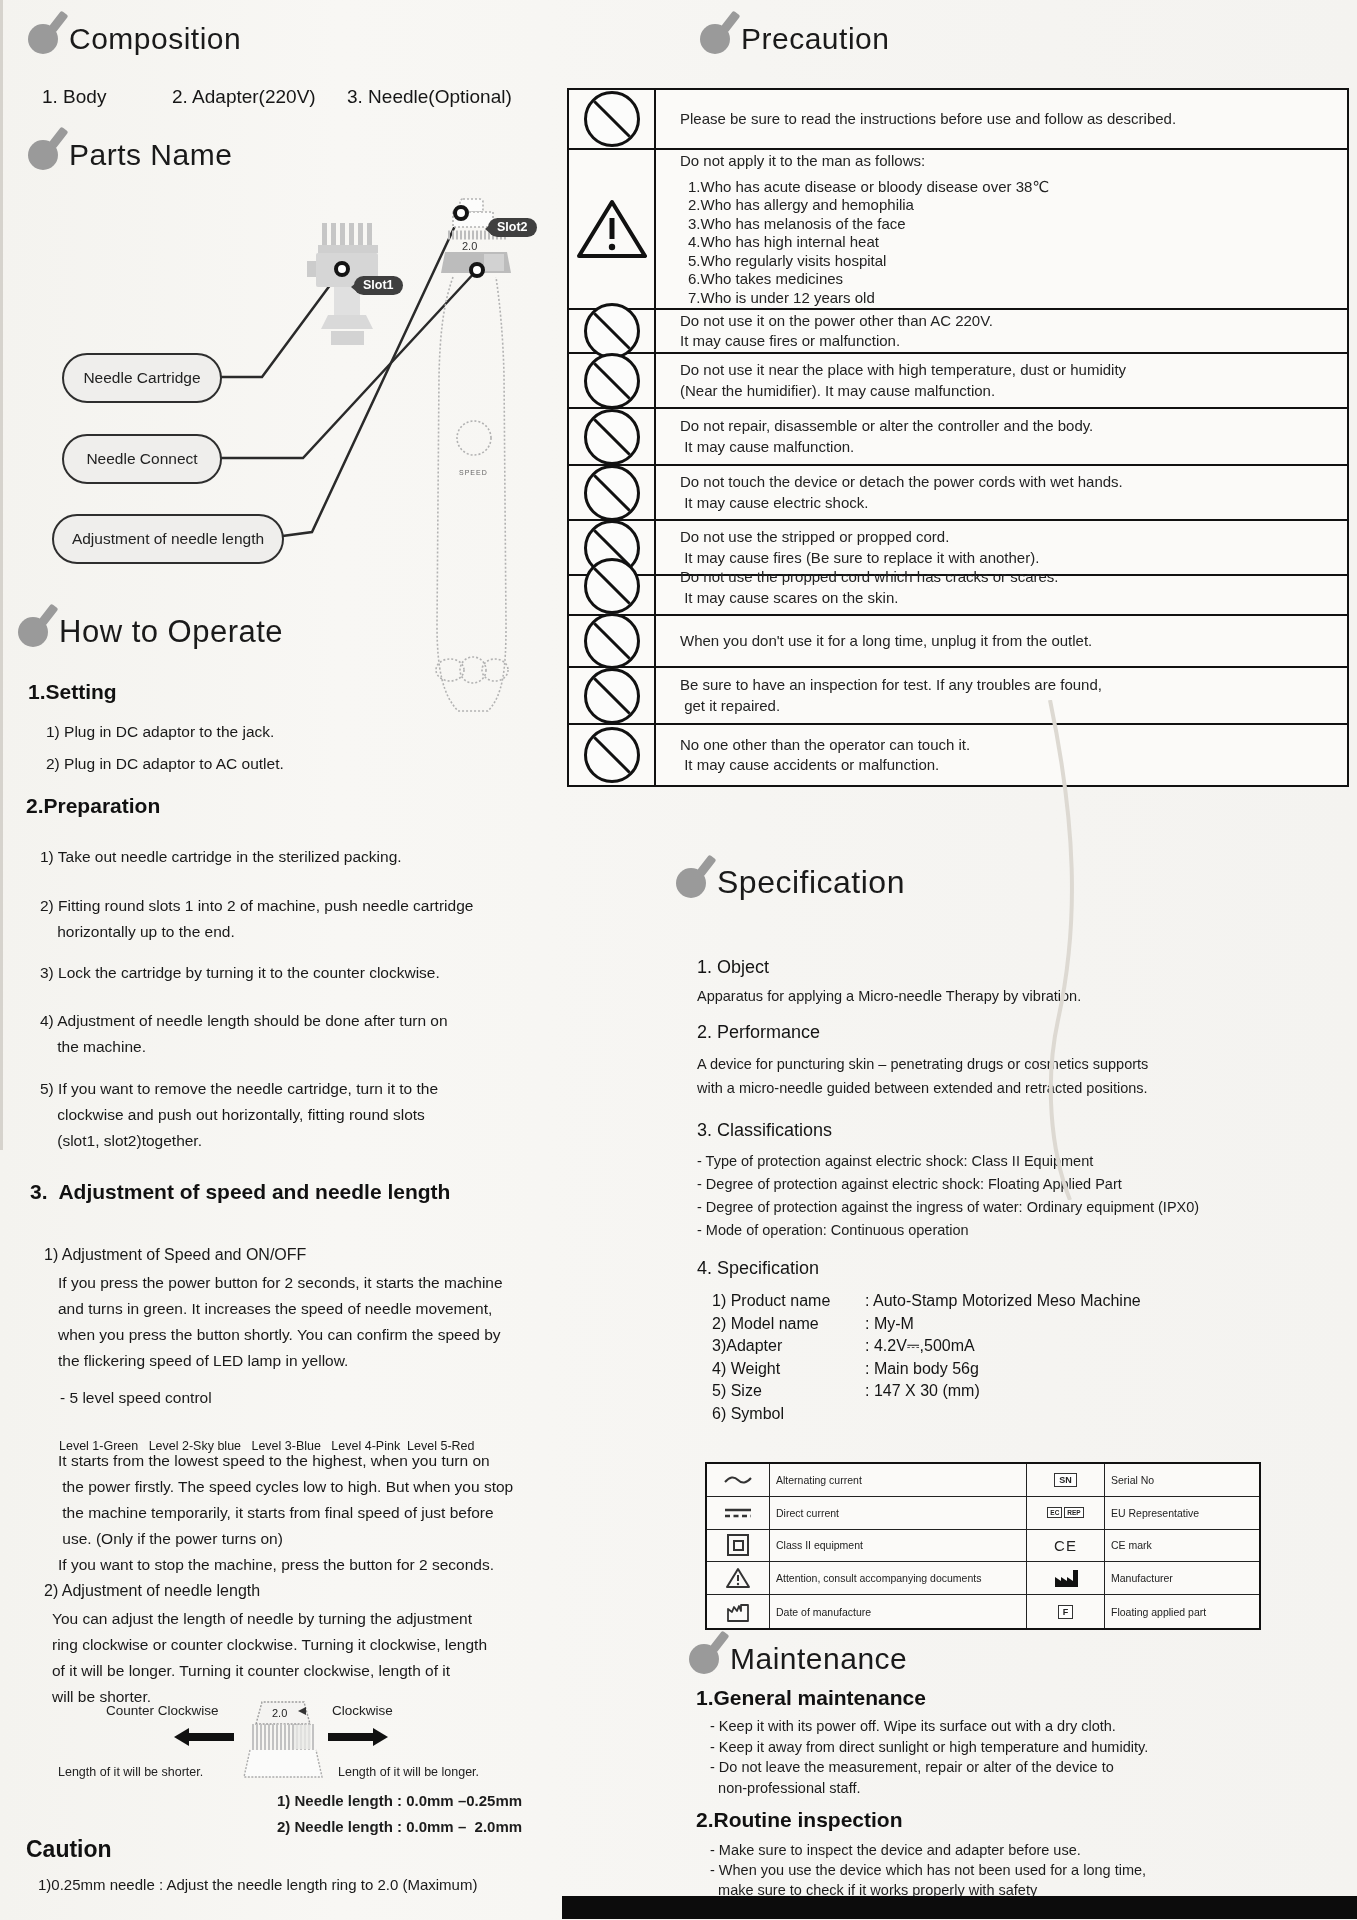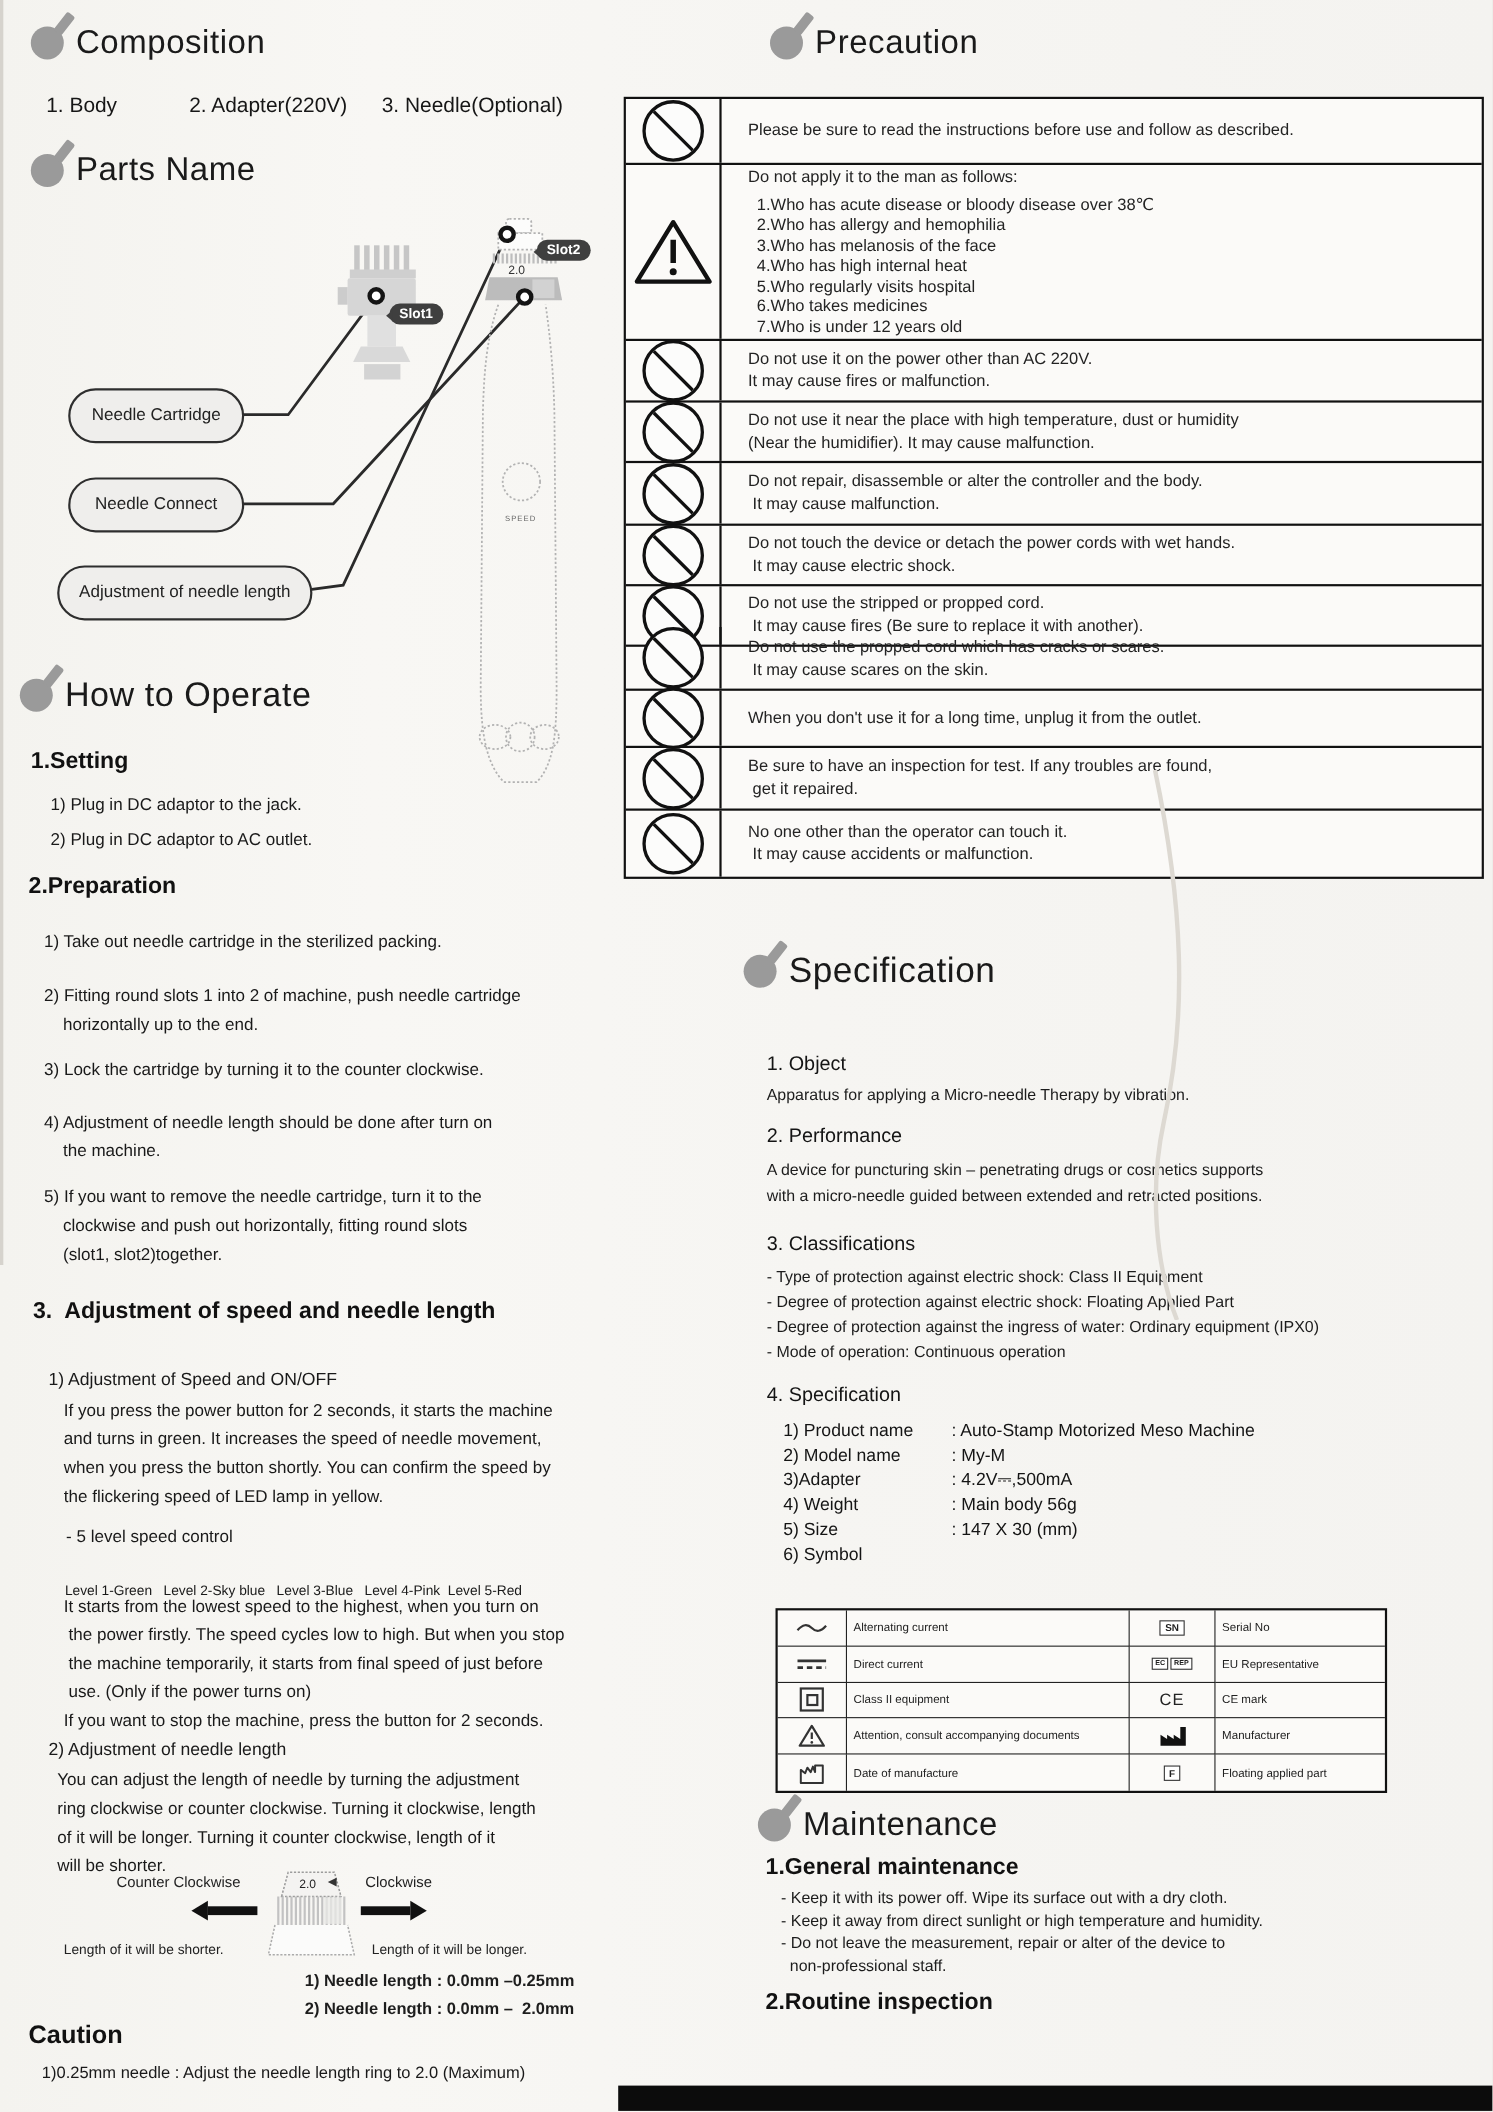--- a/index.html
+++ b/index.html
@@ -219,21 +219,21 @@
         <div>Do not apply it to the man as follows:</div>
         <div class="pre" style="margin-top:6px;padding-left:8px;line-height:18.5px;">1.Who has acute disease or bloody disease over 38℃
 2.Who has allergy and hemophilia
 3.Who has melanosis of the face
 4.Who has high internal heat
 5.Who regularly visits hospital
 6.Who takes medicines
 7.Who is under 12 years old</div>
       </div>
     </div>
-    <div class="prow" style="height:56px;">
+    <div class="prow" style="height:44px;">
       <div class="picon">
           <span class="noIcon"></span>
         </div>
       <div class="ptext pre">Do not use it on the power other than AC 220V.
 It may cause fires or malfunction.</div>
     </div>
     <div class="prow" style="height:55px;">
       <div class="picon">
           <span class="noIcon"></span>
         </div>
@@ -402,19 +402,22 @@
   <div class="hdr" style="left:689px;top:1642px;">
     <span class="brush"></span>
     <span class="txt">Maintenance</span>
   </div>
   <div class="h2L" style="left:696px;top:1686px;font-size:21px;">1.General maintenance</div>
   <div class="bodyR pre" style="left:710px;top:1716px;font-size:14.5px;line-height:20.5px;">- Keep it with its power off. Wipe its surface out with a dry cloth.
 - Keep it away from direct sunlight or high temperature and humidity.
 - Do not leave the measurement, repair or alter of the device to
   non-professional staff.</div>
   <div class="h2L" style="left:696px;top:1808px;font-size:21px;">2.Routine inspection</div>
+  <div class="bodyR pre" style="left:710px;top:1840px;font-size:14.5px;line-height:20px;">- Make sure to inspect the device and adapter before use.
+- When you use the device which has not been used for a long time,
+  make sure to check if it works properly with safety</div>
 
   <div class="blackbar"></div>
 
   <svg class="abs" style="left:1020px;top:700px;" width="80" height="500" viewBox="0 0 80 500">
     <path d="M30 0 C55 120 60 220 38 320 C25 380 30 450 50 500" stroke="#ddd9d2" stroke-width="4" fill="none"></path>
   </svg>
 </div>
 
 </body></html>

